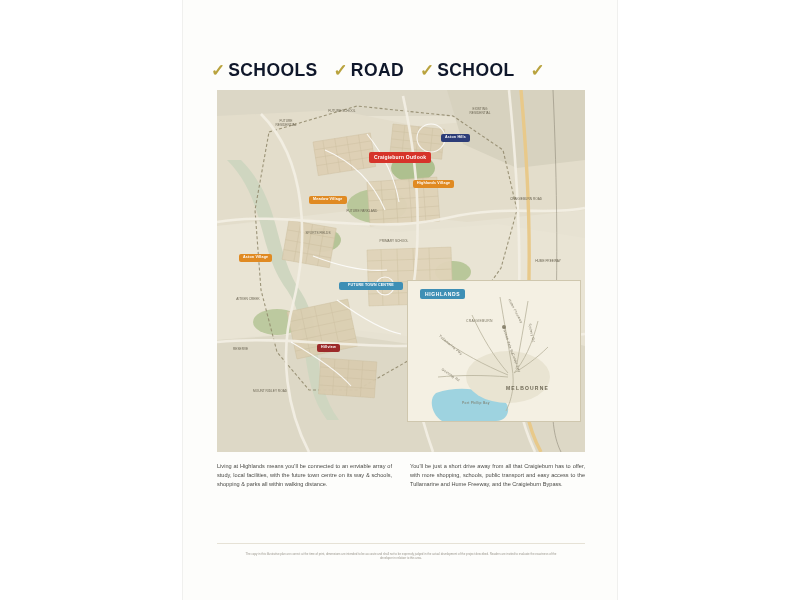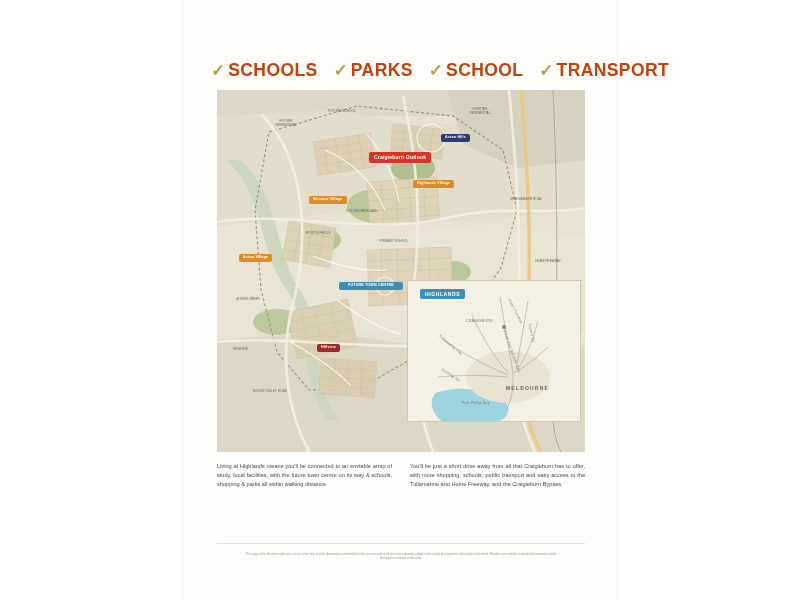--- a/index.html
+++ b/index.html
@@ -49,21 +49,21 @@
   }
   .tick {
     color: #b9a33e;
     font-size: 17px;
     line-height: 1;
     font-weight: 700;
   }
   .hlabel {
     font-size: 17.5px;
     letter-spacing: 0.4px;
-    color: #c2410c;
+    color: #0f172a;
     font-weight: 700;
   }
 
   
   .map-wrap {
     position: absolute;
     left: 34px;
     top: 90px;
     width: 368px;
     height: 362px;
@@ -187,29 +187,28 @@
 <div id="page">
   <div class="sheet">
 
     <div class="header">
       <div class="hitem">
         <span class="tick">✓</span>
         <span class="hlabel">SCHOOLS</span>
       </div>
       <div class="hitem">
         <span class="tick">✓</span>
-        <span class="hlabel">PARKS</span>
+        <span class="hlabel">ROAD</span>
       </div>
       <div class="hitem">
         <span class="tick">✓</span>
         <span class="hlabel">SCHOOL</span>
       </div>
       <div class="hitem">
         <span class="tick">✓</span>
-        <span class="hlabel">TRANSPORT</span>
       </div>
     </div>
 
     <div class="map-wrap">
       <div class="map-canvas">
         <svg width="368" height="362" viewBox="0 0 368 362" xmlns="http://www.w3.org/2000/svg" aria-hidden="true">
 
           <rect x="0" y="0" width="368" height="362" fill="#e7e2d2"></rect>
 
           <rect x="0" y="0" width="368" height="26" fill="#dcd7c6"></rect>

